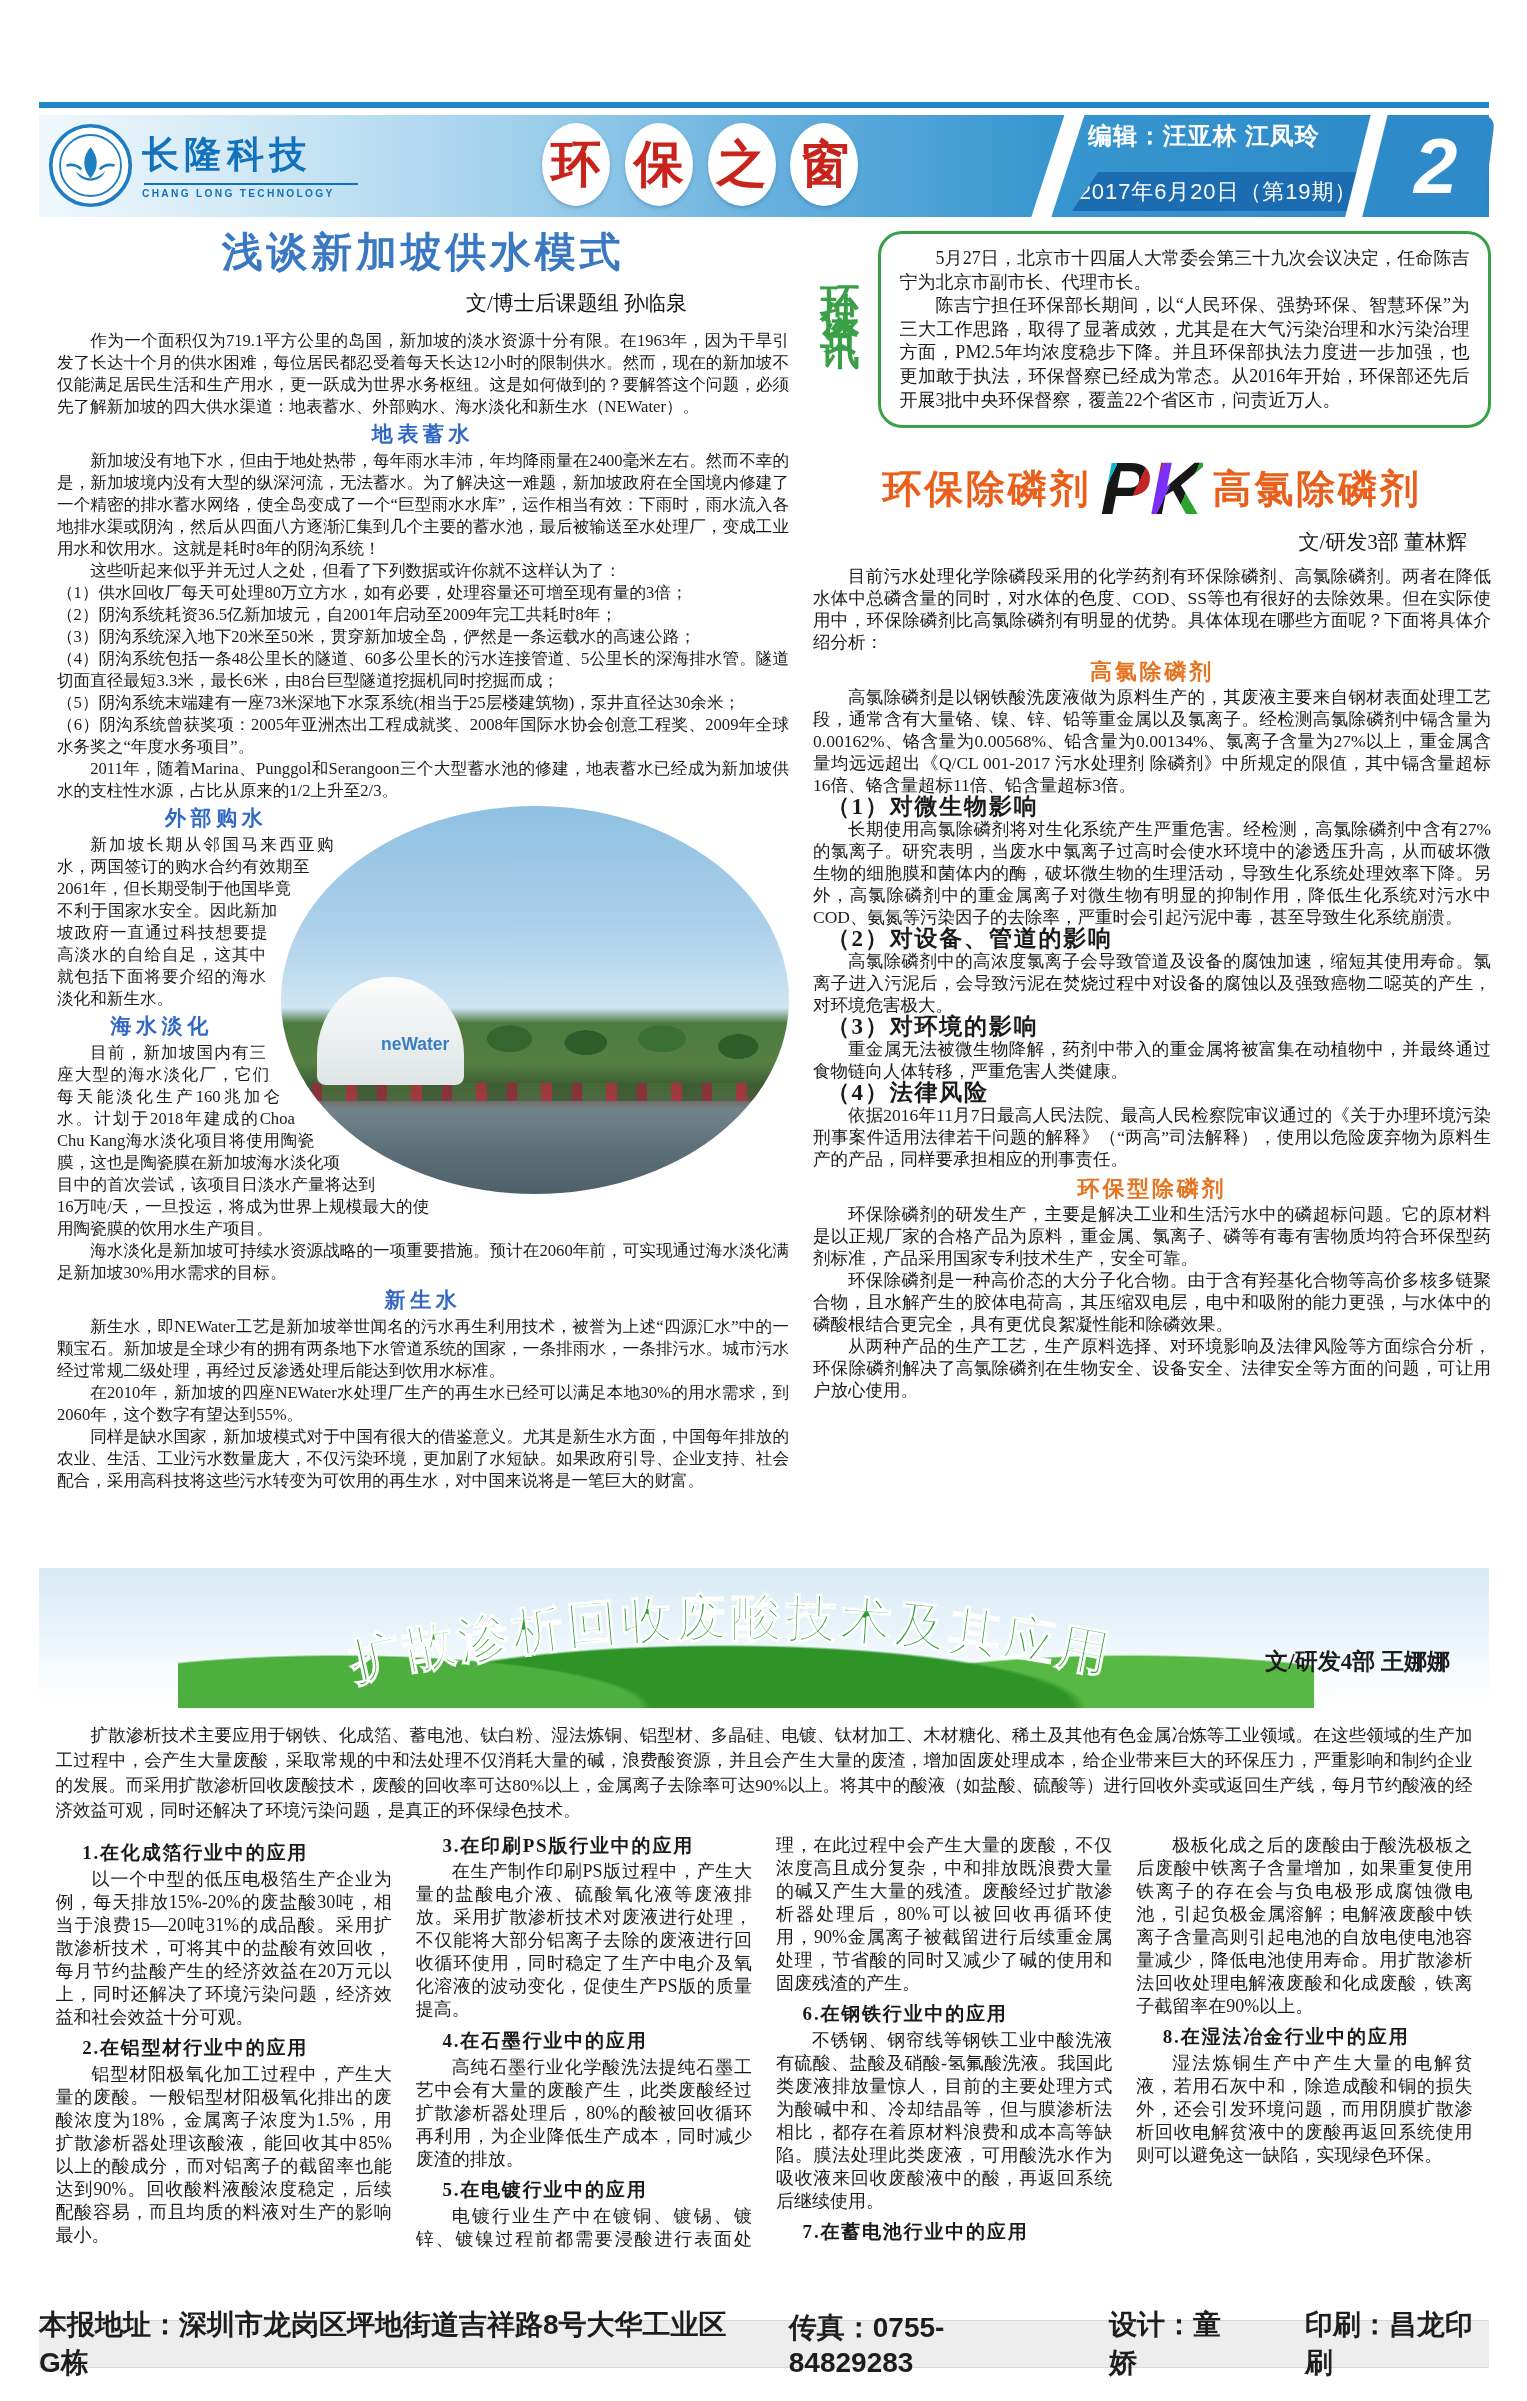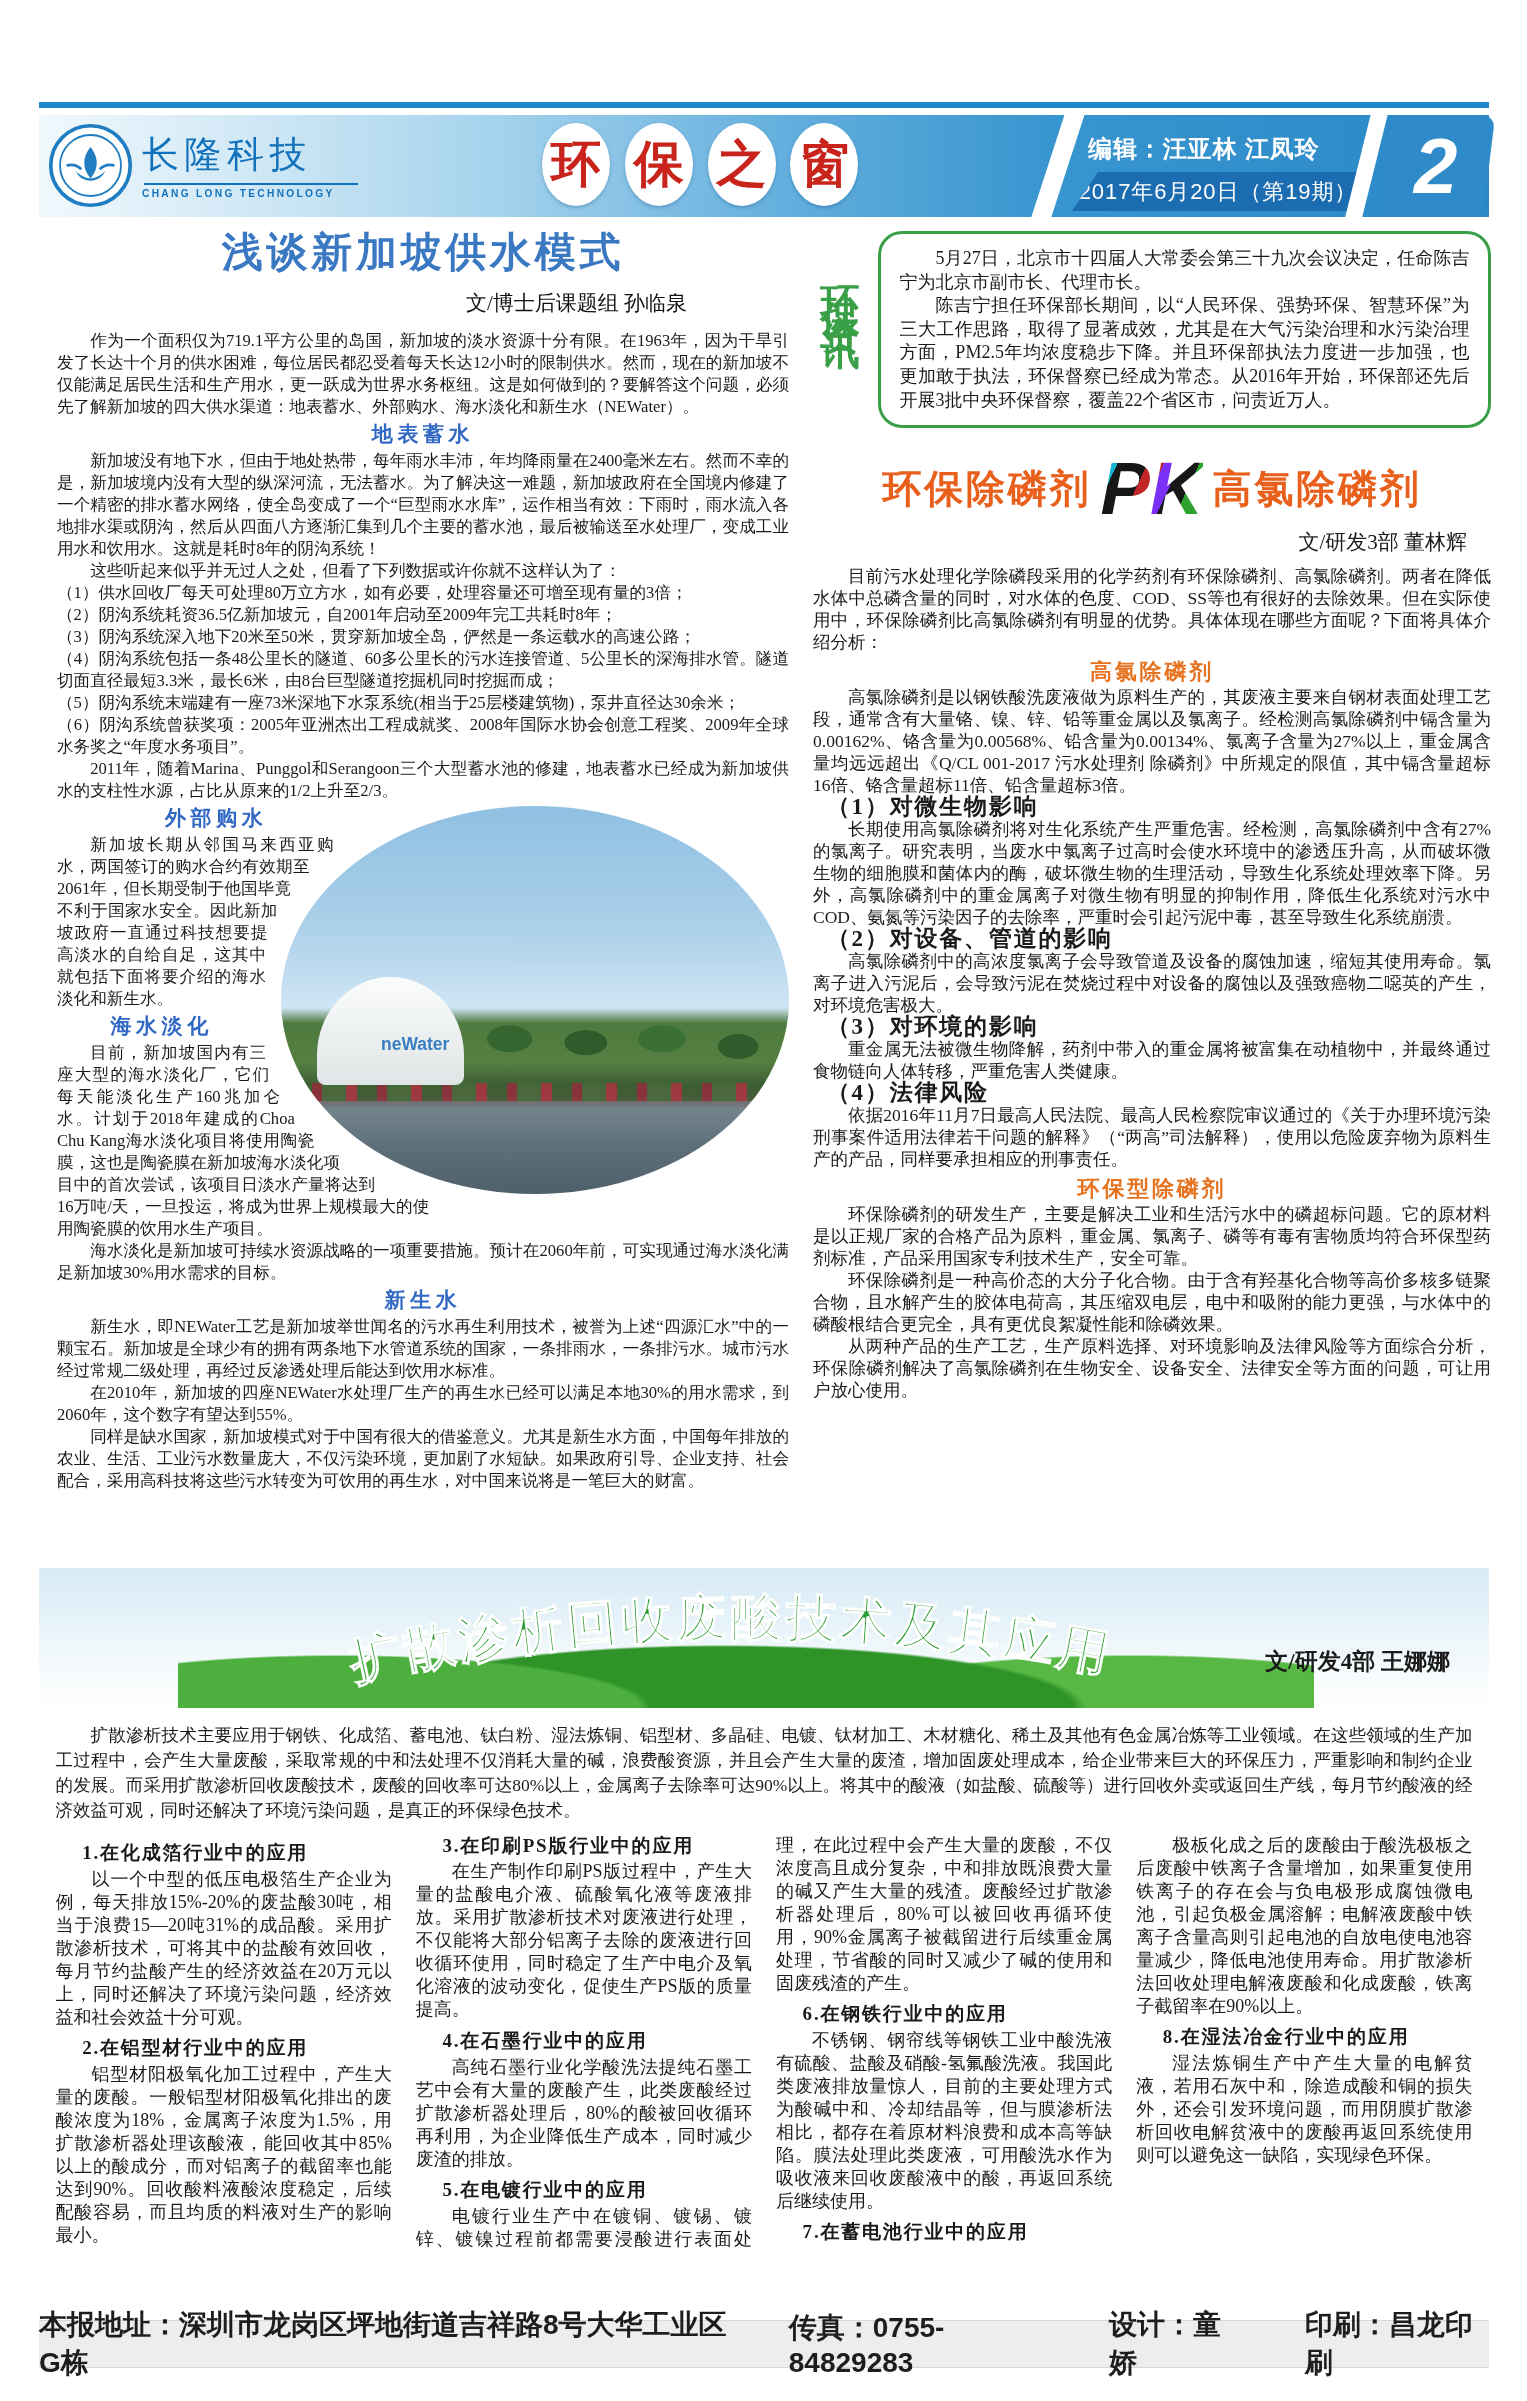--- a/index.html
+++ b/index.html
@@ -6,29 +6,29 @@
   html,body { background:#ffffff; }
   body { width:1528px; height:2401px; position:relative; font-family:"Liberation Serif","DejaVu Serif",serif; color:#1a1a1a; overflow:hidden; }
 
   .top-rule { position:absolute; left:39px; top:102px; width:1450px; height:5.5px; background:#1e88c9; }
 
   
   .banner { position:absolute; left:39px; top:115px; width:1450px; height:102px;
     background:linear-gradient(90deg,#f0f8fc 0%,#d2e9f6 14%,#a3d2ec 32%,#62aedd 52%,#3795cf 70%,#2b88c7 100%); }
   .logo { position:absolute; left:9.2px; top:8.3px; width:85px; height:85px; }
   .brand { position:absolute; left:103px; top:14.8px; width:240px; }
-  .brand-cn { font-family:"Liberation Sans","DejaVu Sans",sans-serif; font-weight:normal; font-size:37px; color:#1272bc; letter-spacing:5.5px; }
+  .brand-cn { font-family:"Liberation Sans","DejaVu Sans",sans-serif; font-weight:bold; font-size:37px; color:#1272bc; letter-spacing:5.5px; }
   .brand-rule { width:214px; height:2.8px; background:#1272bc; margin:2.8px 0 2.8px 1.8px; }
   .brand-en { font-family:"Liberation Sans","DejaVu Sans",sans-serif; font-size:10.2px; color:#1272bc; letter-spacing:2.3px; font-weight:bold; }
   .masthead { position:absolute; left:503px; top:8.3px; display:flex; gap:14.8px; }
   .mast-ellipse { width:68px; height:83px; background:#ffffff; border-radius:50%; display:flex; align-items:center; justify-content:center; box-shadow:0 1.8px 3.7px rgba(30,90,140,.35); }
   .mast-ellipse span { font-size:50px; font-weight:bold; color:#c9241c; font-family:"Liberation Serif","DejaVu Serif",serif; }
   .white-slash { position:absolute; left:1009px; top:-3.7px; bottom:-3.7px; width:20.3px; background:#ffffff; transform:skewX(-18deg); }
   .white-slash2 { position:absolute; left:1319px; top:-3.7px; bottom:-3.7px; width:16.6px; background:#ffffff; transform:skewX(-14deg); }
-  .editor { position:absolute; left:1049px; top:18px; width:277px; color:#ffffff; font-family:"Liberation Sans","DejaVu Sans",sans-serif; font-weight:bold; font-size:24px; letter-spacing:0.9px; }
+  .editor { position:absolute; left:1049px; top:5px; width:277px; color:#ffffff; font-family:"Liberation Sans","DejaVu Sans",sans-serif; font-weight:bold; font-size:24px; letter-spacing:0.9px; }
   .date-strip { position:absolute; left:1033px; top:57px; width:292px; height:39px; background:#1b6cb0; clip-path:polygon(26px 0,100% 0,100% 100%,0 100%); color:#ffffff; font-family:"Liberation Sans","DejaVu Sans",sans-serif; font-size:22px; display:flex; align-items:center; justify-content:center; letter-spacing:0.9px; }
   .page-tile { position:absolute; left:1343px; top:0; width:107px; height:102px; background:#2e8ac9; border-radius:13px; transform:skewX(-7deg); display:flex; align-items:center; justify-content:center; }
   .page-tile span { transform:skewX(7deg); font-family:"Liberation Sans","DejaVu Sans",sans-serif; font-weight:bold; font-style:italic; font-size:78px; color:#ffffff; }
 
   
   .col-left { position:absolute; left:57px; top:225px; width:732px; max-height:1339px; overflow:hidden; }
   .a1-title { text-align:center; font-family:"Liberation Sans","DejaVu Sans",sans-serif; font-weight:900; font-size:41px; color:#3a78c2; letter-spacing:3.7px; }
   .a1-byline { text-align:right; padding-right:102px; font-size:21px; margin:9.2px 0 13px; color:#111; }
   .a1-body { font-size:16.6px; line-height:22px; text-align:justify; }
   .a1-body p { margin:0; }

